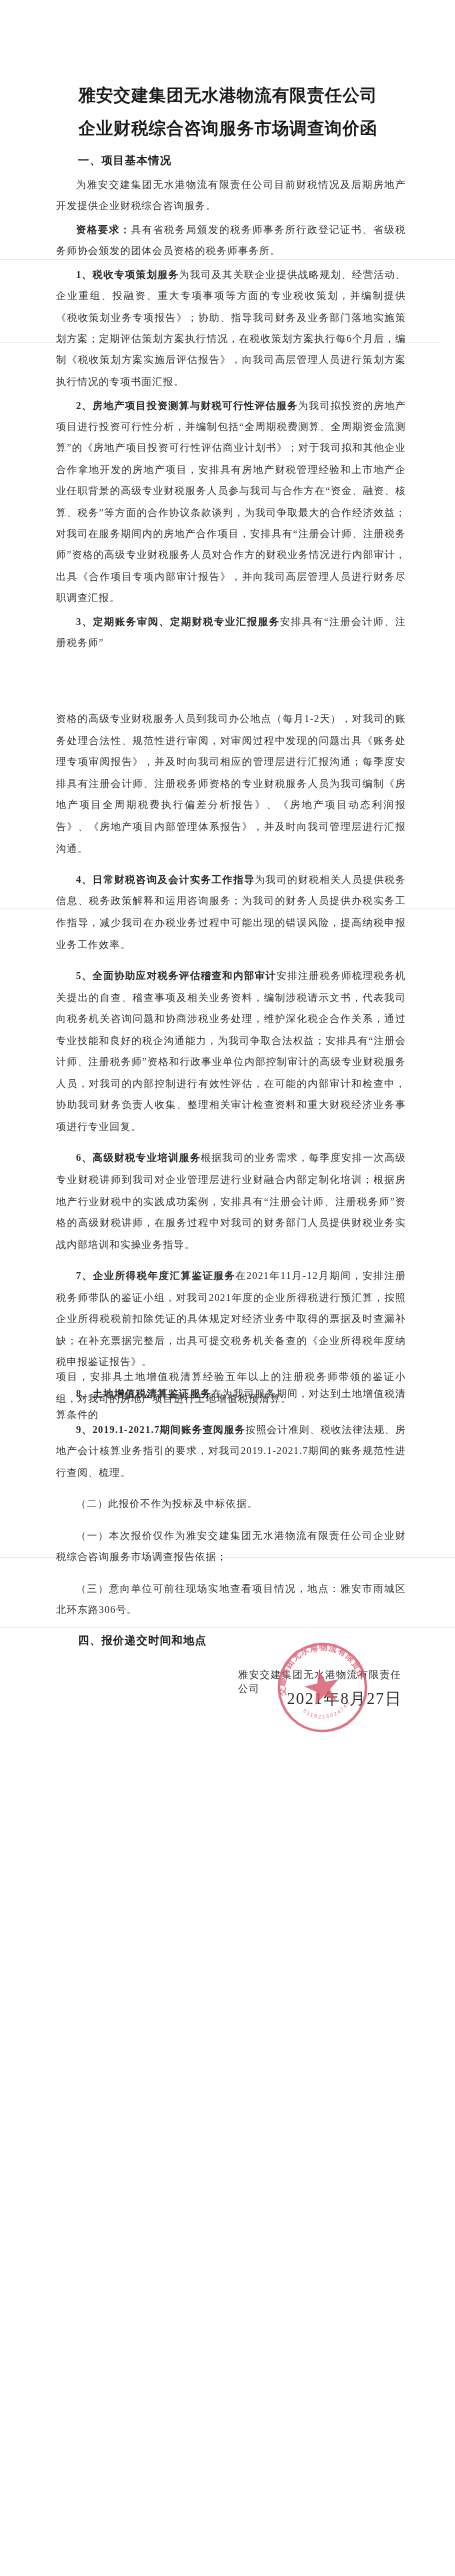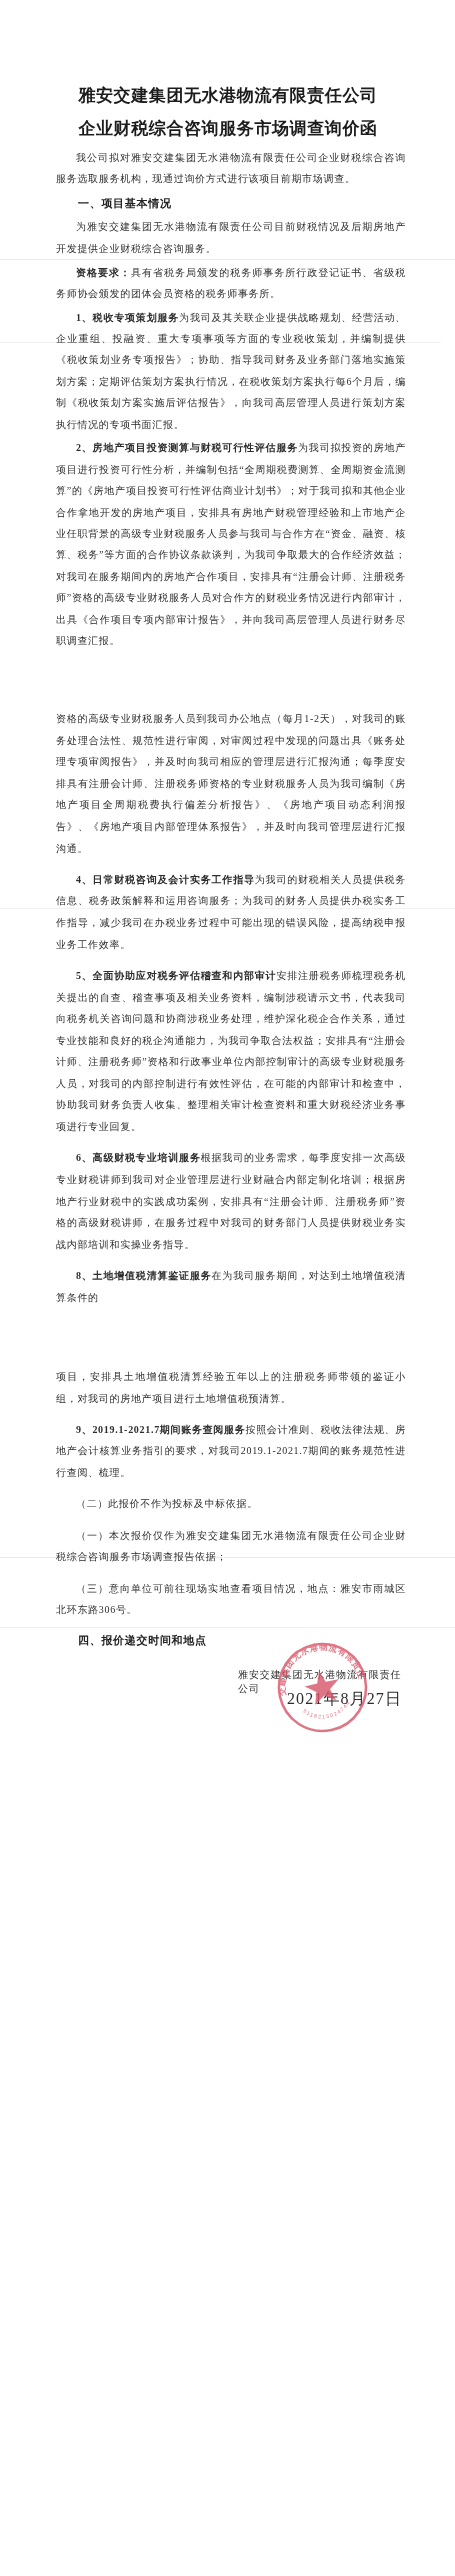--- a/index.html
+++ b/index.html
@@ -26,33 +26,34 @@
 </style>
 </head>
 <body>
 
 <div class="page-title">
   <div>雅安交建集团无水港物流有限责任公司</div>
   <div>企业财税综合咨询服务市场调查询价函</div>
 </div>
 
 <div class="flow pg1" style="top:147px;">
-  <p>我公司拟对雅安交建集团无水港物流有限责任公司企业财税综合咨询服务选取服务机构，现通过询价方式进行该项目前期市场调查。</p>
   <h3>一、项目基本情况</h3>
   <p>为雅安交建集团无水港物流有限责任公司目前财税情况及后期房地产开发提供企业财税综合咨询服务。</p>
   <p><b>资格要求：</b><span>具有省税务局颁发的税务师事务所行政登记证书、省级税务师协会颁发的团体会员资格的税务师事务所。</span></p>
   <p><b>1、税收专项策划服务</b><span>为我司及其关联企业提供战略规划、经营活动、企业重组、投融资、重大专项事项等方面的专业税收策划，并编制提供《税收策划业务专项报告》；协助、指导我司财务及业务部门落地实施策划方案；定期评估策划方案执行情况，在税收策划方案执行每6个月后，编制《税收策划方案实施后评估报告》，向我司高层管理人员进行策划方案执行情况的专项书面汇报。</span></p>
   <p><b>2、房地产项目投资测算与财税可行性评估服务</b><span>为我司拟投资的房地产项目进行投资可行性分析，并编制包括“全周期税费测算、全周期资金流测算”的《房地产项目投资可行性评估商业计划书》；对于我司拟和其他企业合作拿地开发的房地产项目，安排具有房地产财税管理经验和上市地产企业任职背景的高级专业财税服务人员参与我司与合作方在“资金、融资、核算、税务”等方面的合作协议条款谈判，为我司争取最大的合作经济效益；对我司在服务期间内的房地产合作项目，安排具有“注册会计师、注册税务师”资格的高级专业财税服务人员对合作方的财税业务情况进行内部审计，出具《合作项目专项内部审计报告》，并向我司高层管理人员进行财务尽职调查汇报。</span></p>
+  <p><b>3、定期账务审阅、定期财税专业汇报服务</b><span>安排具有“注册会计师、注册税务师”</span></p>
 </div>
 
 <div class="flow pg2" style="top:708px;">
   <p class="noindent">资格的高级专业财税服务人员到我司办公地点（每月1-2天），对我司的账务处理合法性、规范性进行审阅，对审阅过程中发现的问题出具《账务处理专项审阅报告》，并及时向我司相应的管理层进行汇报沟通；每季度安排具有注册会计师、注册税务师资格的专业财税服务人员为我司编制《房地产项目全周期税费执行偏差分析报告》、《房地产项目动态利润报告》、《房地产项目内部管理体系报告》，并及时向我司管理层进行汇报沟通。</p>
   <p><b>4、日常财税咨询及会计实务工作指导</b><span>为我司的财税相关人员提供税务信息、税务政策解释和运用咨询服务；为我司的财务人员提供办税实务工作指导，减少我司在办税业务过程中可能出现的错误风险，提高纳税申报业务工作效率。</span></p>
   <p><b>5、全面协助应对税务评估稽查和内部审计</b><span>安排注册税务师梳理税务机关提出的自查、稽查事项及相关业务资料，编制涉税请示文书，代表我司向税务机关咨询问题和协商涉税业务处理，维护深化税企合作关系，通过专业技能和良好的税企沟通能力，为我司争取合法权益；安排具有“注册会计师、注册税务师”资格和行政事业单位内部控制审计的高级专业财税服务人员，对我司的内部控制进行有效性评估，在可能的内部审计和检查中，协助我司财务负责人收集、整理相关审计检查资料和重大财税经济业务事项进行专业回复。</span></p>
   <p><b>6、高级财税专业培训服务</b><span>根据我司的业务需求，每季度安排一次高级专业财税讲师到我司对企业管理层进行业财融合内部定制化培训；根据房地产行业财税中的实践成功案例，安排具有“注册会计师、注册税务师”资格的高级财税讲师，在服务过程中对我司的财务部门人员提供财税业务实战内部培训和实操业务指导。</span></p>
+  <p><b>7、企业所得税年度汇算鉴证服务</b><span>在2021年11月-12月期间，安排注册税务师带队的鉴证小组，对我司2021年度的企业所得税进行预汇算，按照企业所得税税前扣除凭证的具体规定对经济业务中取得的票据及时查漏补缺；在补充票据完整后，出具可提交税务机关备查的《企业所得税年度纳税申报鉴证报告》。</span></p>
   <p><b>8、土地增值税清算鉴证服务</b><span>在为我司服务期间，对达到土地增值税清算条件的</span></p>
 </div>
 
 <div class="flow pg3" style="top:1366px;">
   <p class="noindent">项目，安排具土地增值税清算经验五年以上的注册税务师带领的鉴证小组，对我司的房地产项目进行土地增值税预清算。</p>
   <p><b>9、2019.1-2021.7期间账务查阅服务</b><span>按照会计准则、税收法律法规、房地产会计核算业务指引的要求，对我司2019.1-2021.7期间的账务规范性进行查阅、梳理。</span></p>
   <p>（二）此报价不作为投标及中标依据。</p>
   <p>（一）本次报价仅作为雅安交建集团无水港物流有限责任公司企业财税综合咨询服务市场调查报告依据；</p>
   <p>（三）意向单位可前往现场实地查看项目情况，地点：雅安市雨城区北环东路306号。</p>
   <h3>四、报价递交时间和地点</h3>

